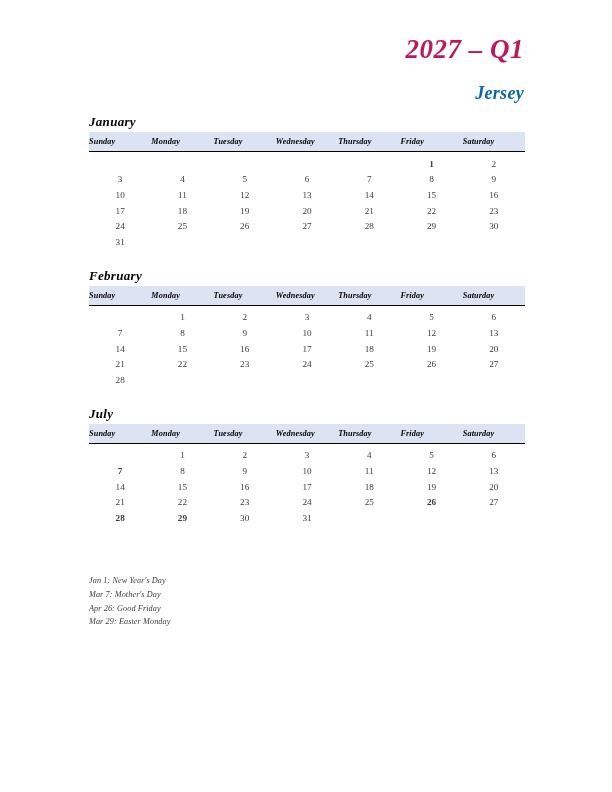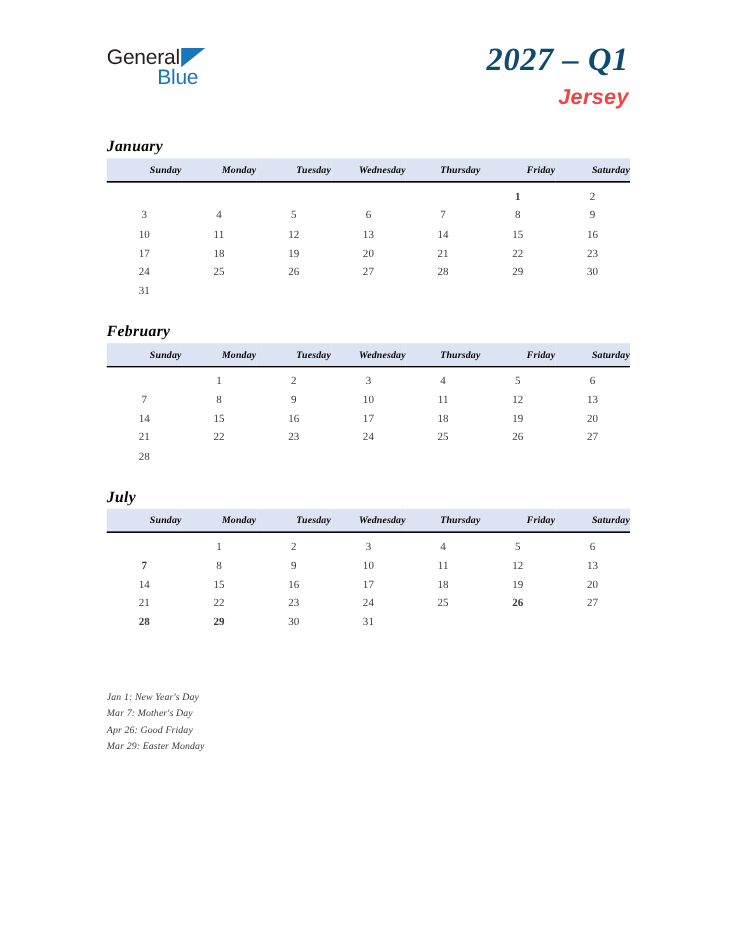--- a/index.html
+++ b/index.html
@@ -64,33 +64,33 @@
     position: absolute;
     right: 88px;
     top: 34px;
     text-align: right;
   }
   .title-main {
     font-family: "Liberation Serif", serif;
     font-style: italic;
     font-weight: bold;
     font-size: 27px;
-    color: #0c4a6e;
+    color: #be185d;
     line-height: 30px;
     letter-spacing: 0.5px;
     text-align: center;
   }
   .title-sub {
-    font-family: Liberation Sans, sans-serif;
+    font-family: Liberation Serif, serif;
     font-style: italic;
     font-weight: bold;
     font-size: 18px;
-    color: #ef4444;
+    color: #0369a1;
     line-height: 22px;
-    margin-top: 6px;
+    margin-top: 18px;
     letter-spacing: 0.3px;
   }
 
   
   .months {
     position: absolute;
     left: 89px;
     top: 112px;
     width: 436px;
   }
@@ -116,21 +116,21 @@
   table.cal thead tr {
     background: #dce3f2;
   }
   table.cal th {
     font-family: "Liberation Serif", serif;
     font-style: italic;
     font-weight: bold;
     font-size: 8.2px;
     color: #000000;
     height: 19px;
-    text-align: right;
+    text-align: left;
     vertical-align: middle;
     border-bottom: 1.4px solid #000000;
     padding: 0;
     letter-spacing: 0.15px;
   }
   table.cal td {
     font-family: "Liberation Serif", serif;
     font-size: 9.2px;
     color: #3b3b3b;
     height: 15.6px;
@@ -161,25 +161,20 @@
     color: #3b3b3b;
     line-height: 13.8px;
     letter-spacing: 0.1px;
   }
 </style>
 </head>
 <body>
 
 <div class="header">
 
-  <div class="logo">
-    <span class="logo-general">General</span>
-    <span class="logo-triangle"></span>
-    <span class="logo-blue">Blue</span>
-  </div>
 
   <div class="title-block">
     <div class="title-main">2027 – Q1</div>
     <div class="title-sub">Jersey</div>
   </div>
 
 </div>
 
 <div class="months" id="months-container">
     <div class="month-block">

